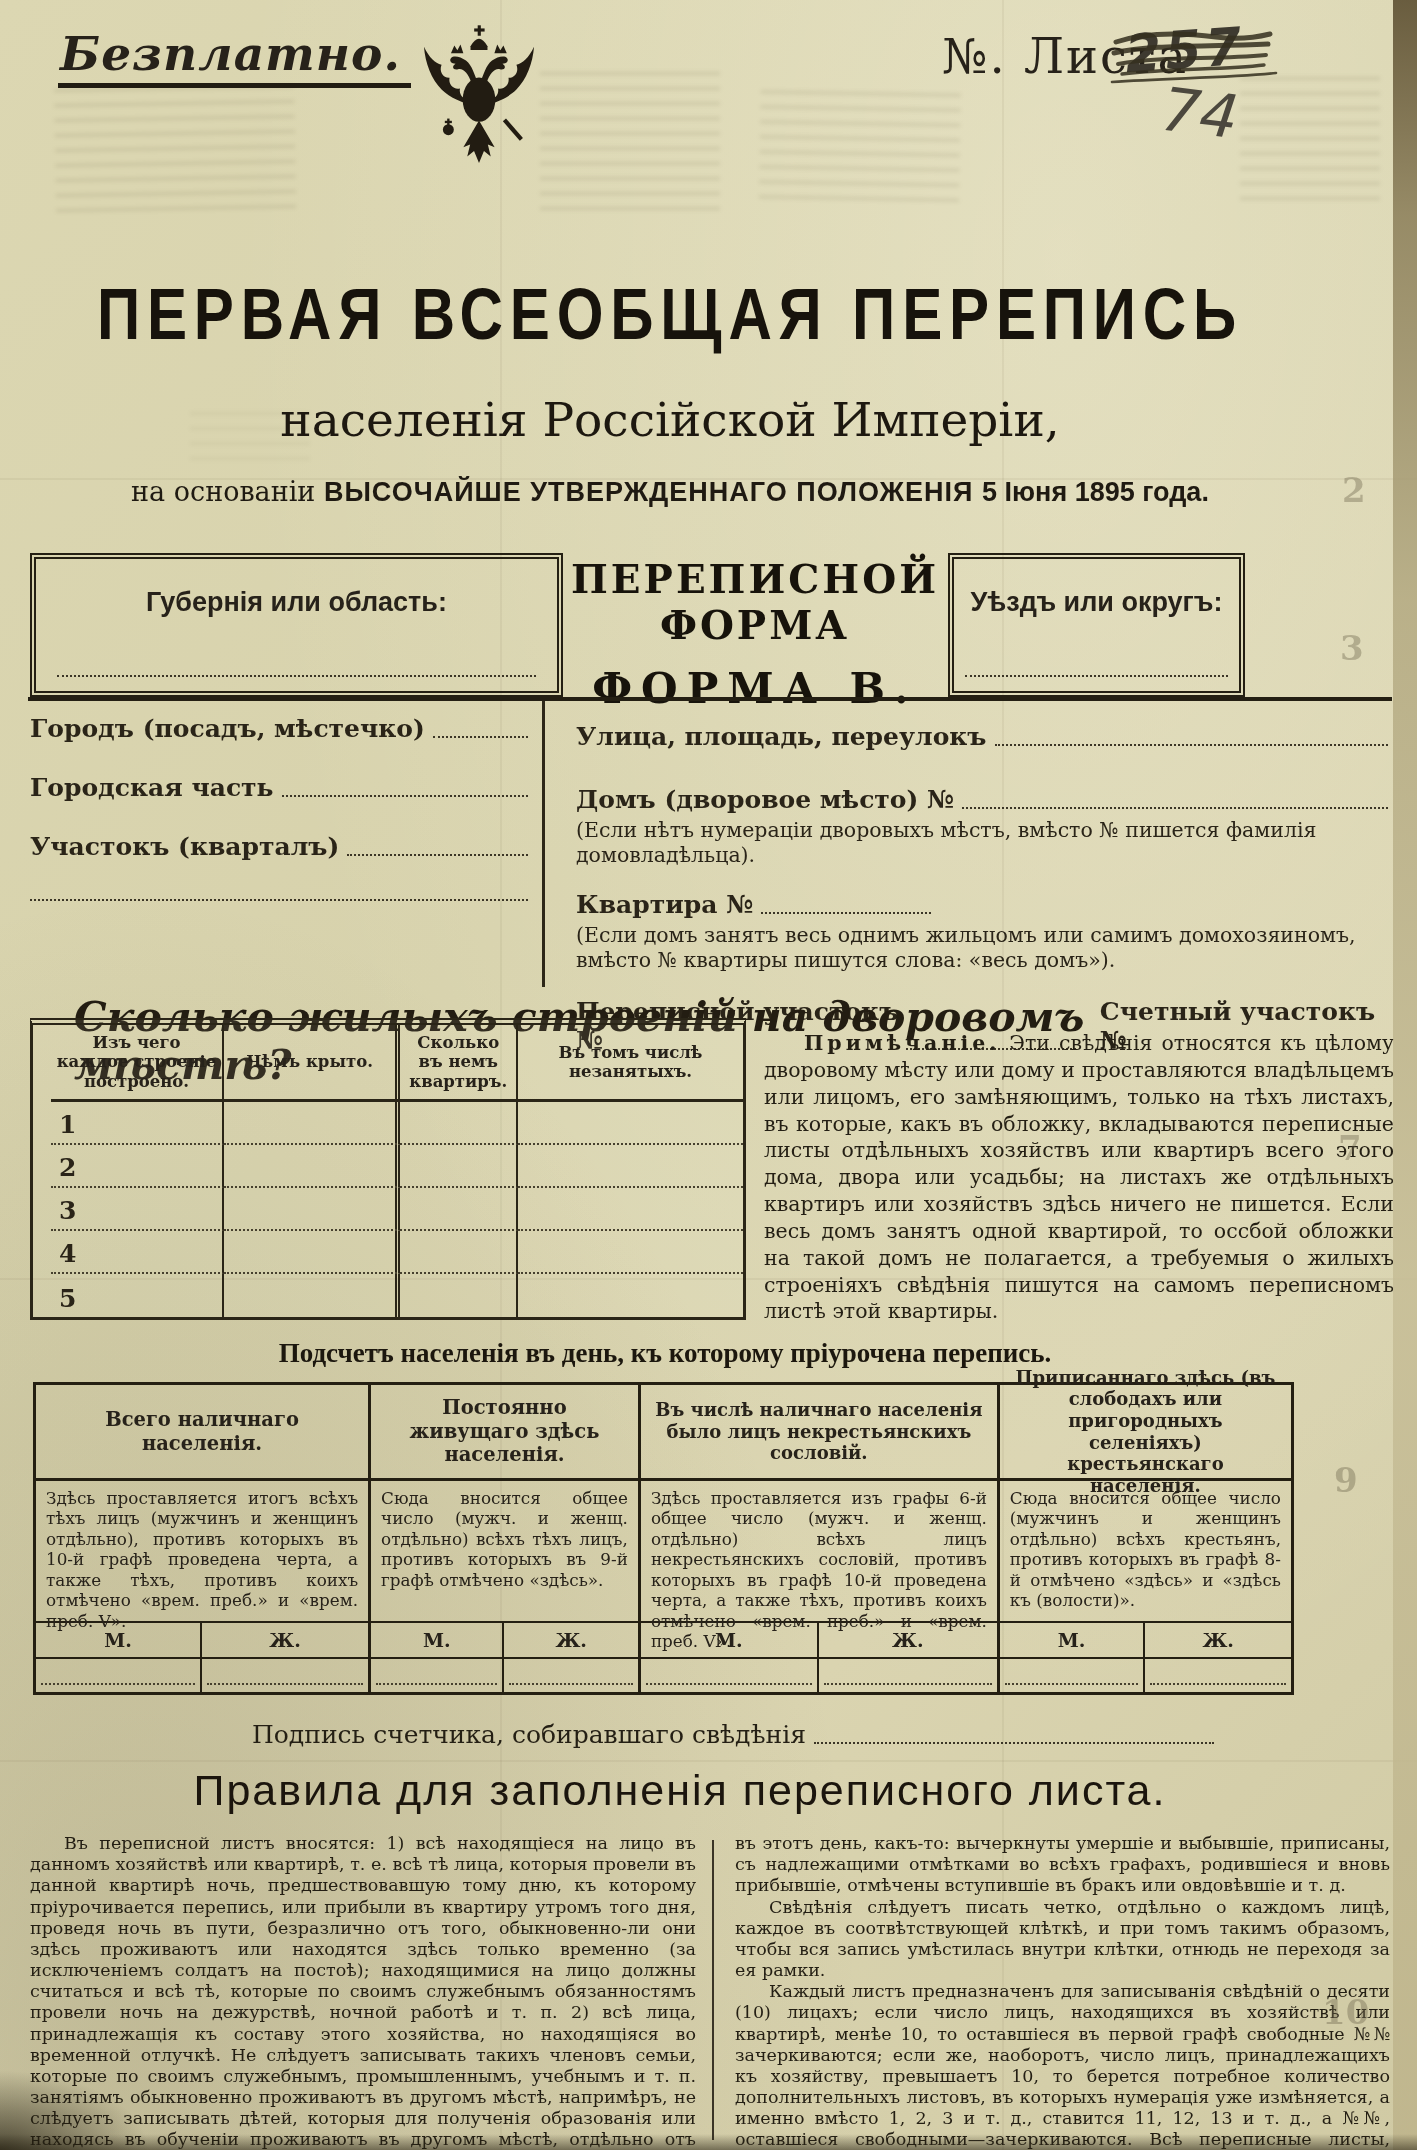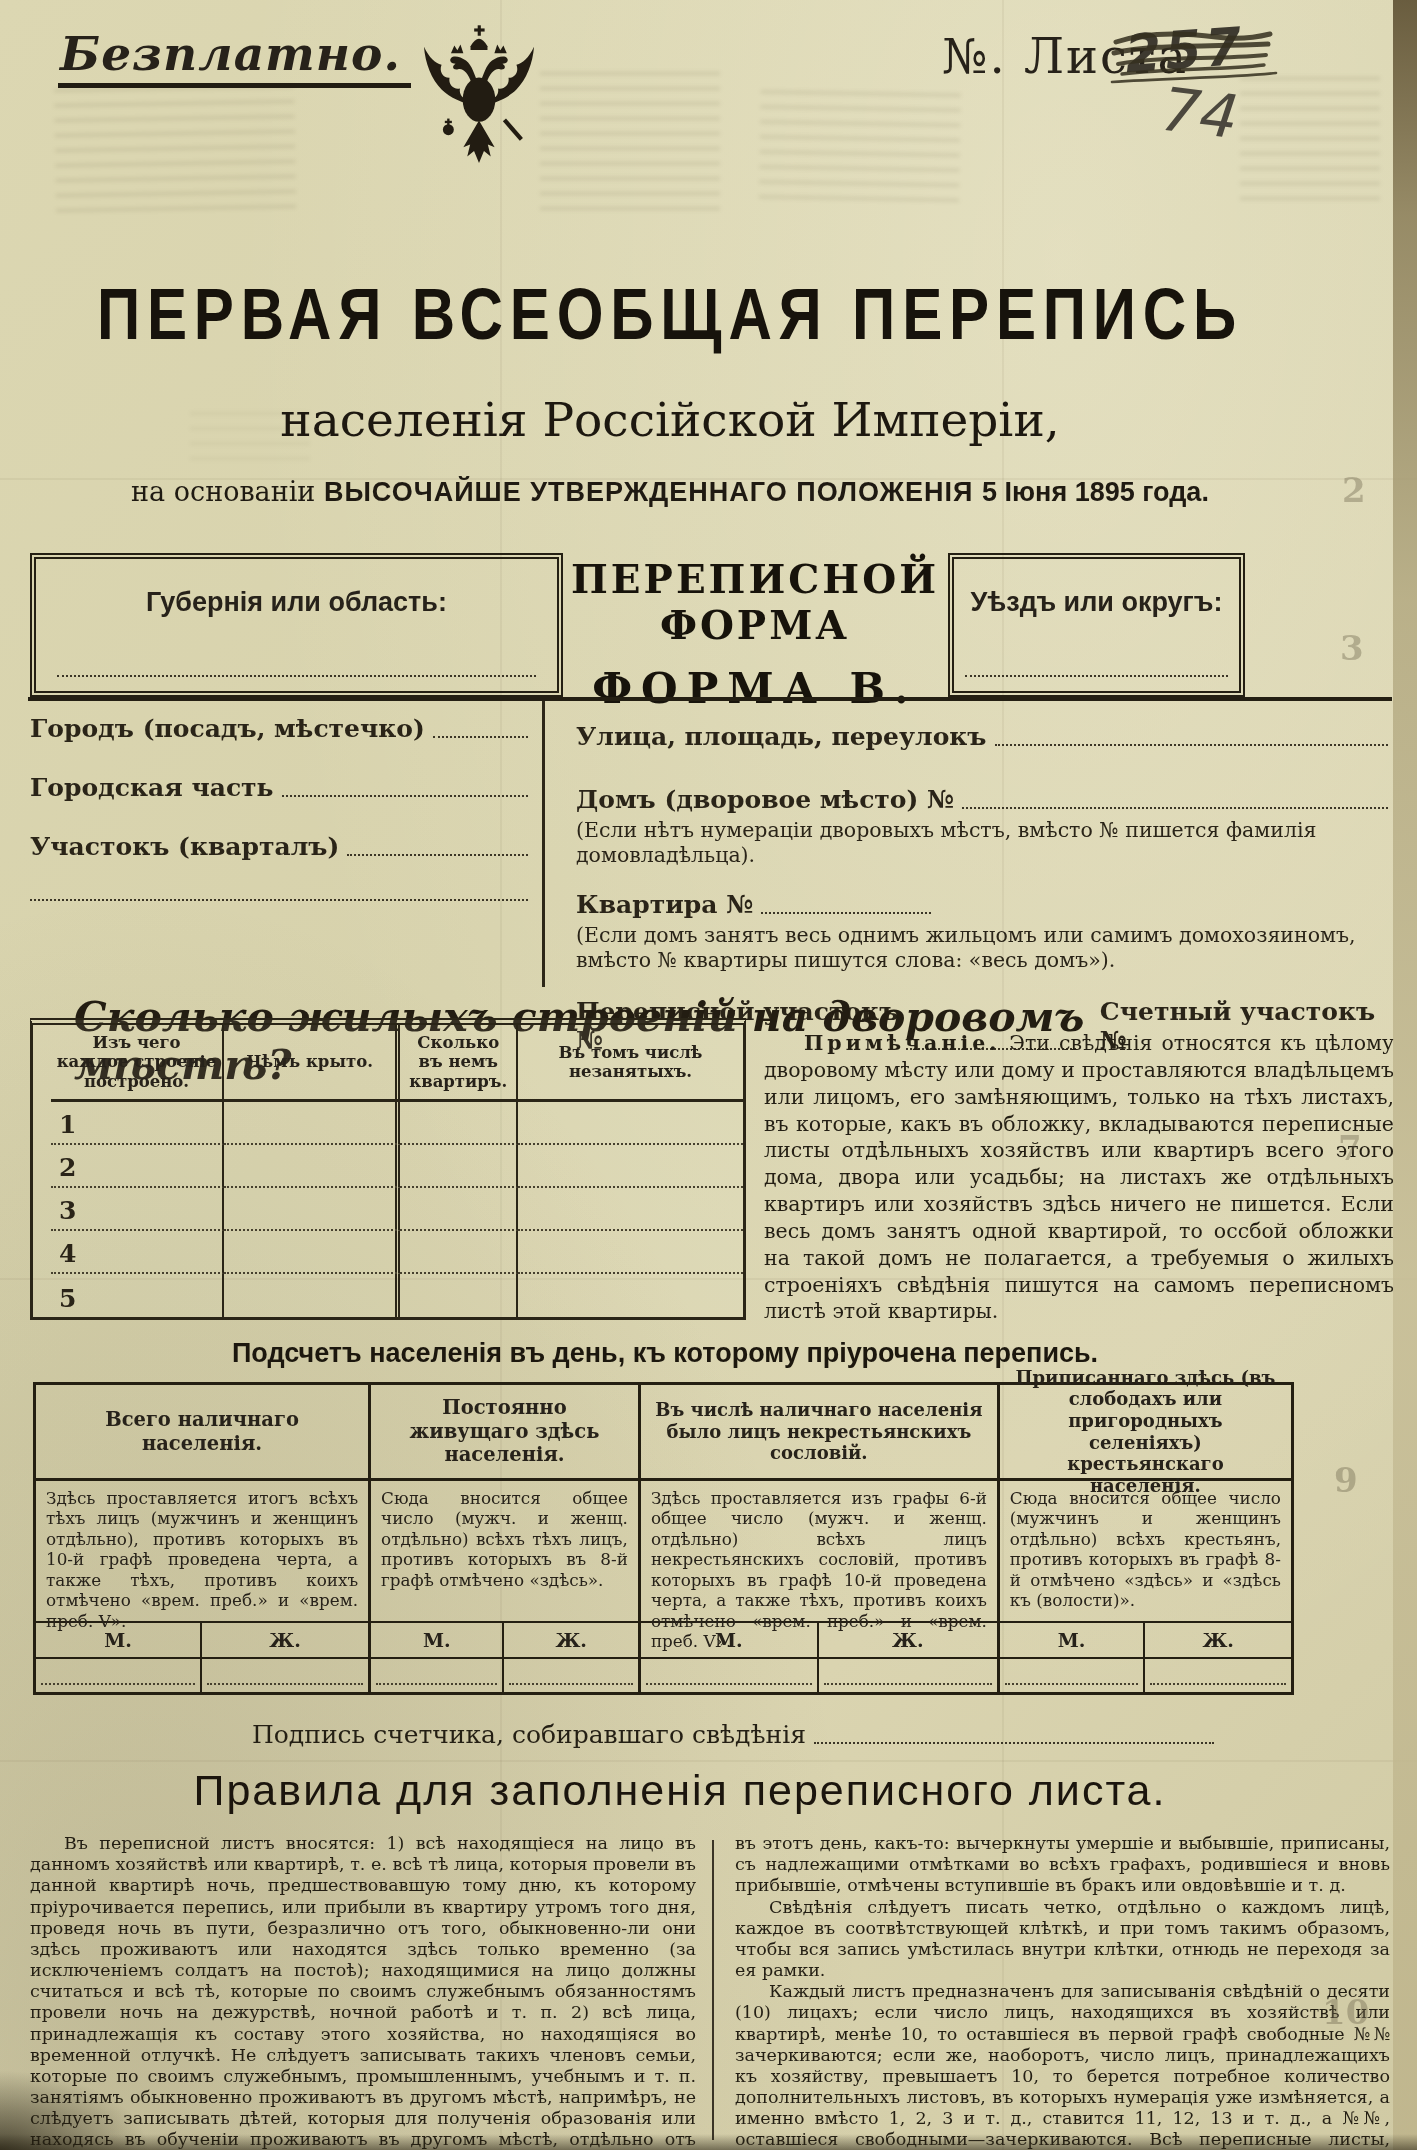--- a/index.html
+++ b/index.html
@@ -84,21 +84,21 @@
   .c2{width:25.5%;border-right:5px double #2a2517;}
   .c3{width:17%;border-right:2px solid #2a2517;}
   .c4{width:32.5%;}
   .rownum{position:absolute;left:8px;bottom:4px;font-size:25px;font-weight:bold;color:#2a2418;}
   .bnote{position:absolute;left:764px;top:1030px;width:630px;font-size:20.5px;line-height:1.31;
     text-align:justify;color:#241f14;}
   .bnote .nt{letter-spacing:4px;font-weight:bold;}
   .bnote p{margin:0;text-indent:40px;}
   
   .ctitle{position:absolute;top:1338px;left:0;width:1330px;text-align:center;
-    font-family:Liberation Sans, sans-serif;font-weight:bold;font-size:27px;color:#1c170e;}
+    font-family:Liberation Serif, serif;font-weight:bold;font-size:27px;color:#1c170e;}
   .ctable{position:absolute;left:33px;top:1382px;width:1261px;height:313px;border:3px solid #241f12;
     box-sizing:border-box;display:flex;}
   .cgroup{display:flex;flex-direction:column;box-sizing:border-box;border-right:3px solid #241f12;}
   .cgroup:last-child{border-right:none;}
   .cg0{width:26.7%;} .cg1{width:21.5%;} .cg2{width:28.6%;} .cg3{width:23.2%;}
   .chead{height:96px;display:flex;align-items:center;justify-content:center;text-align:center;
     font-weight:bold;font-size:19.5px;line-height:1.2;padding:4px 10px;box-sizing:border-box;
     border-bottom:3px solid #241f12;}
   .chead.small{font-size:18px;}
   .cdesc{height:142px;padding:7px 10px;font-size:16.8px;line-height:1.22;text-align:justify;
@@ -316,21 +316,21 @@
         <div class="f">Ж.</div>
       </div>
       <div class="cdata">
         <div class="dcell m"></div>
         <div class="dcell"></div>
       </div>
     </div>
 
     <div class="cgroup cg1">
       <div class="chead">Постоянно живущаго здѣсь населенія.</div>
-      <div class="cdesc">Сюда вносится общее число (мужч. и женщ. отдѣльно) всѣхъ тѣхъ лицъ, противъ которыхъ въ 8-й графѣ отмѣчено «здѣсь».</div>
+      <div class="cdesc">Сюда вносится общее число (мужч. и женщ. отдѣльно) всѣхъ тѣхъ лицъ, противъ которыхъ въ 9-й графѣ отмѣчено «здѣсь».</div>
       <div class="cmf">
         <div class="m">М.</div>
         <div class="f">Ж.</div>
       </div>
       <div class="cdata">
         <div class="dcell m"></div>
         <div class="dcell"></div>
       </div>
     </div>
 

